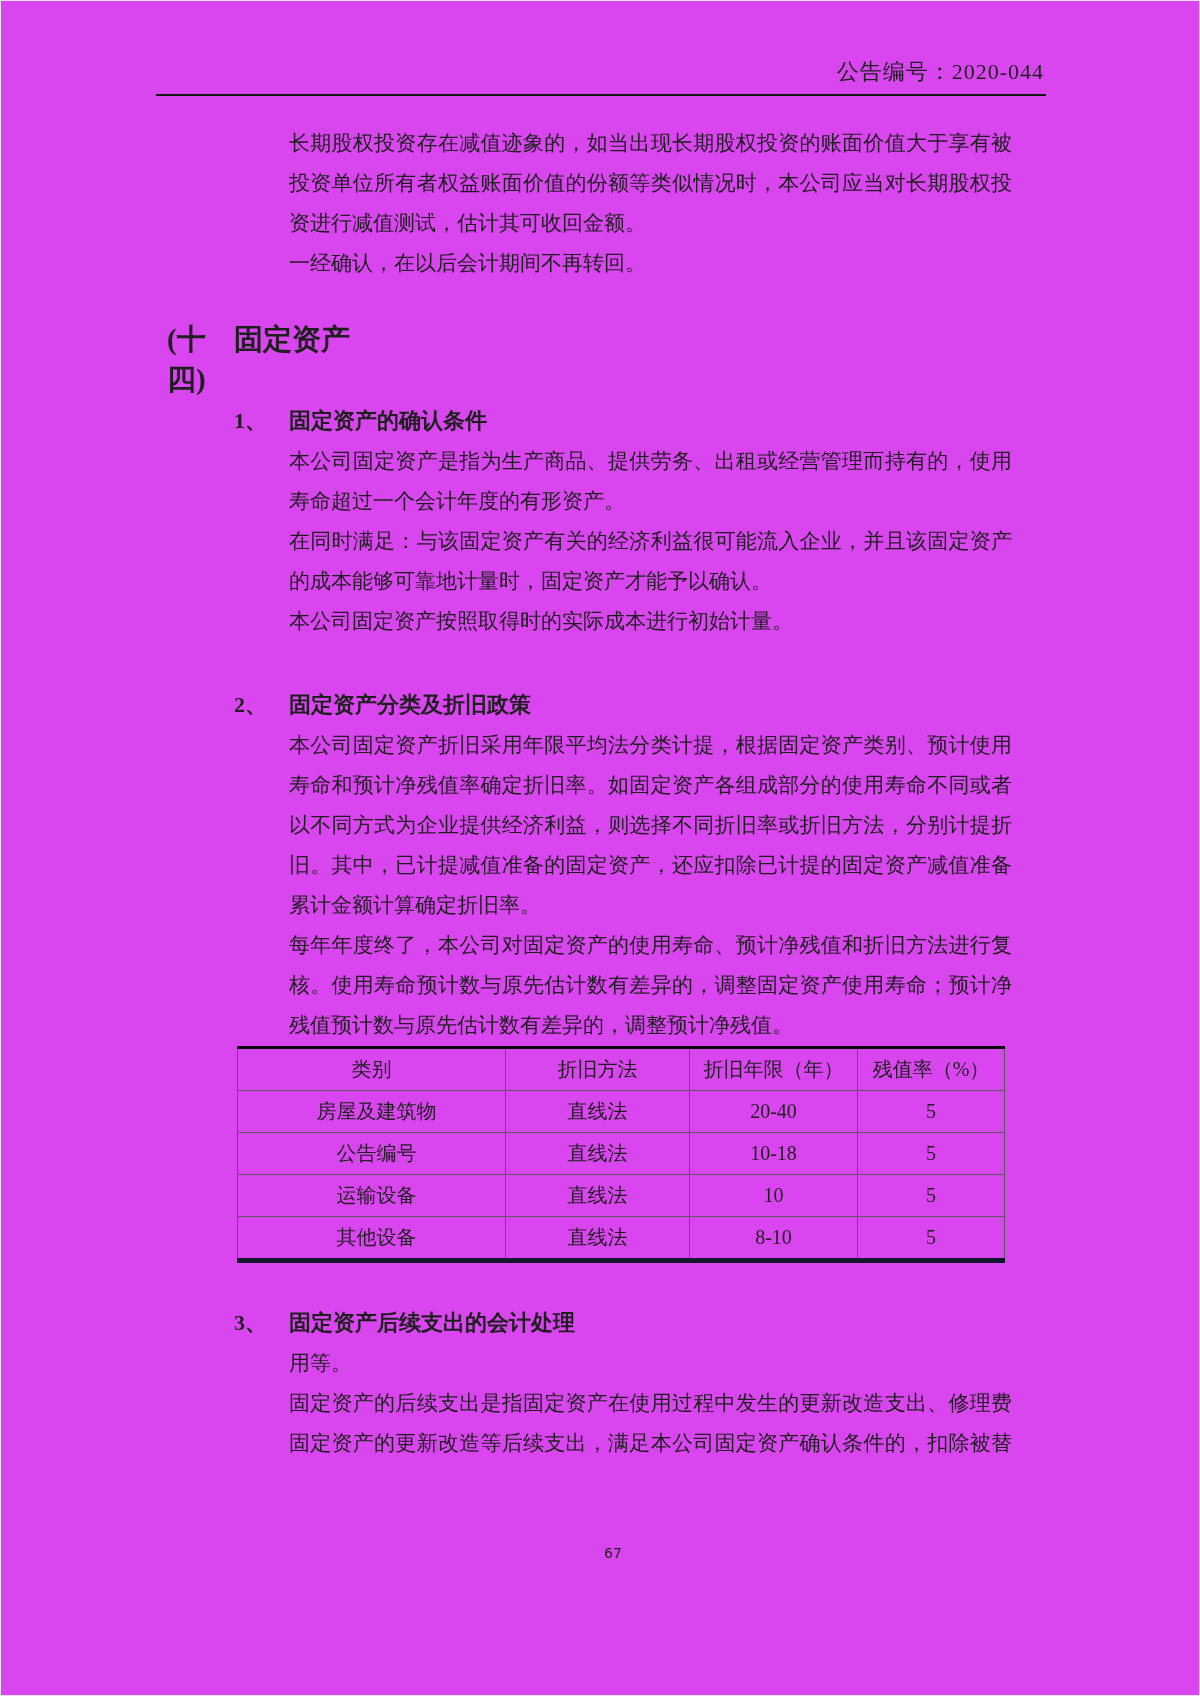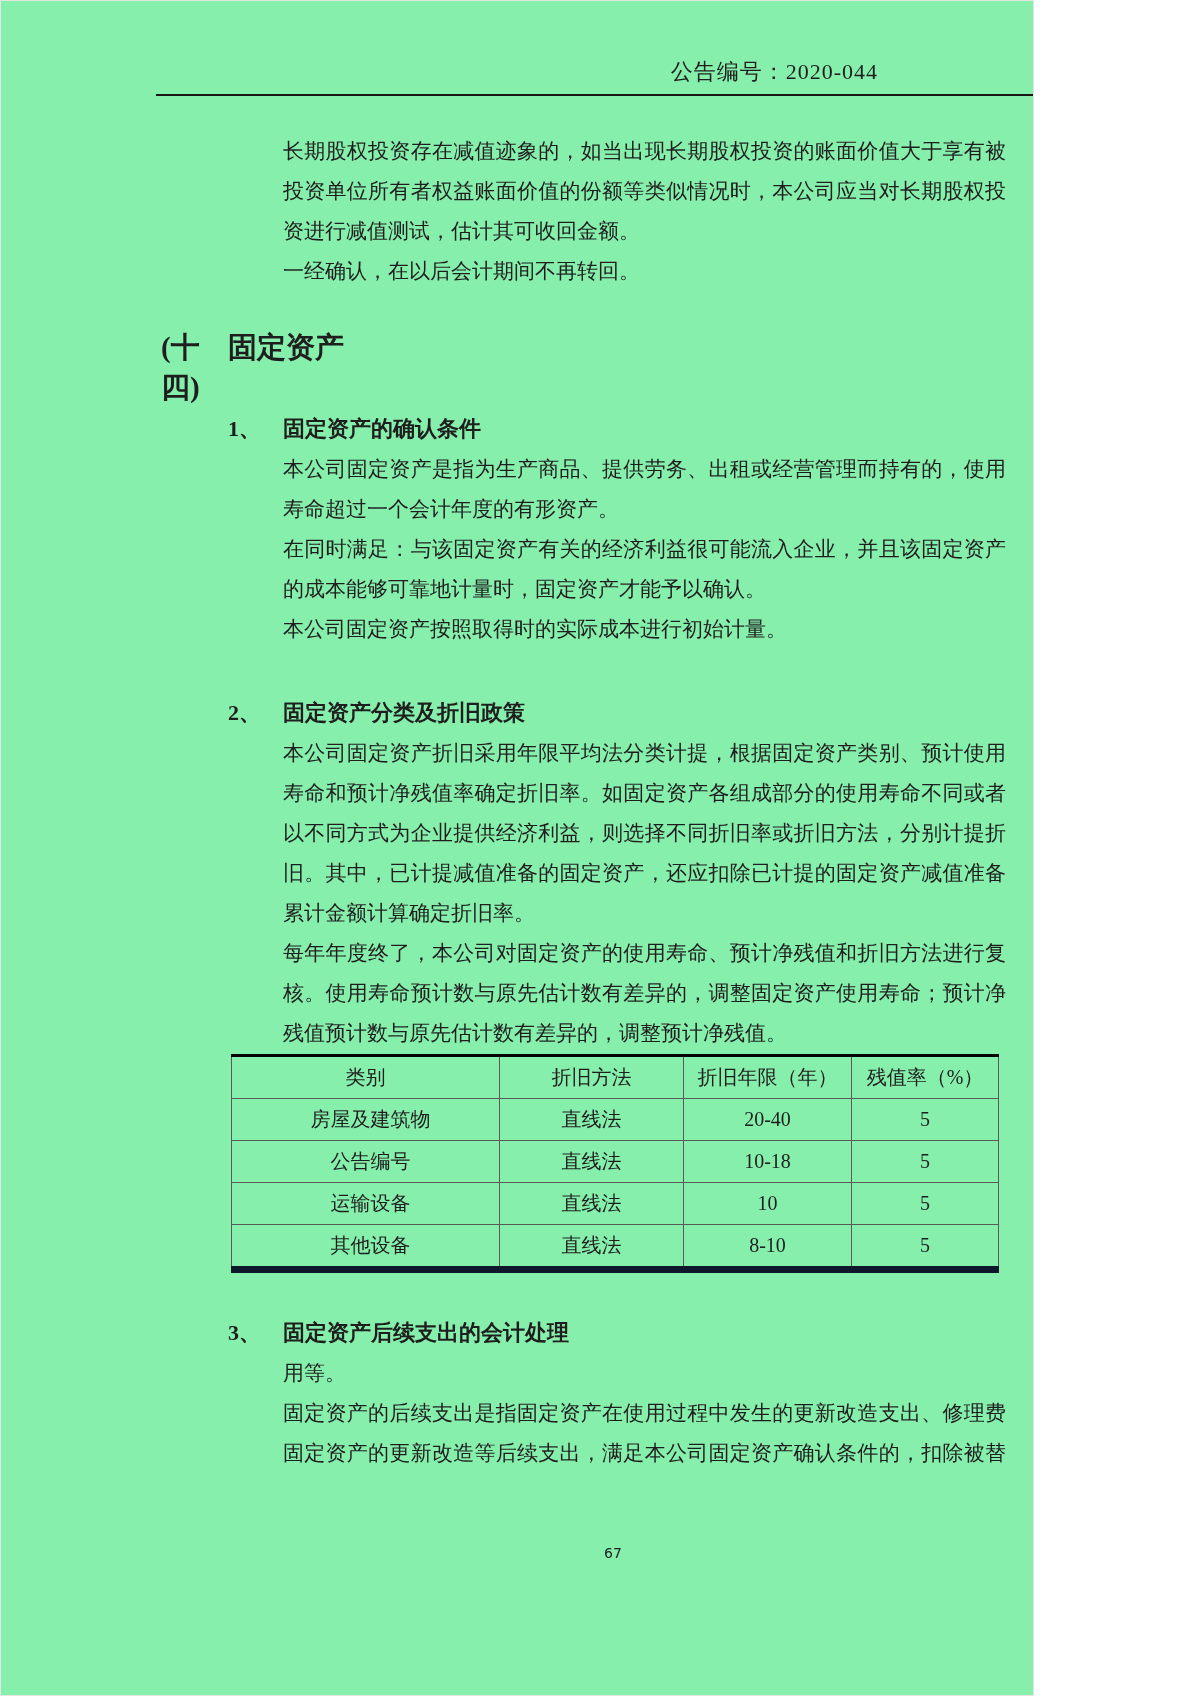--- a/index.html
+++ b/index.html
@@ -1,35 +1,35 @@
 <!DOCTYPE html>
 <html><head>
 <meta charset="utf-8">
 <style>
   html,body{margin:0;padding:0;background:#ffffff;}
   .page{
     position:relative;
-    width:1034px;height:1696px;
-    background:#86efac;
+    width:1200px;height:1696px;
+    background:#d946ef;
     box-sizing:border-box;
     border:1px solid #e4e4e4;
     font-family:"Liberation Serif","DejaVu Serif",serif;
     color:#1e1e1e;
     overflow:hidden;
   }
   .doc-header{
     position:absolute;top:56px;right:155px;
     font-size:22px;letter-spacing:1px;
   }
   .header-rule{
     position:absolute;top:93px;left:155px;width:890px;
     border-top:2px solid #161616;height:0;
   }
   .content{
-    position:absolute;top:122px;left:160px;width:845px;margin-top:8px;
+    position:absolute;top:122px;left:166px;width:845px;
   }
   .para{
     margin-left:122px;width:723px;
     font-size:21px;line-height:40px;
   }
   .tline{
     text-align:justify;
     text-align-last:justify;
     white-space:nowrap;
   }
@@ -50,21 +50,21 @@
   .caption{
     margin-left:122px;margin-top:52px;
     font-size:21px;line-height:40px;
   }
   table.dep{
     margin-left:70px;margin-top:1px;
     border-collapse:collapse;table-layout:fixed;
     width:767px;
     font-size:20px;
     border-top:3px solid #000;
-    border-bottom:7px solid #0f172a;
+    border-bottom:5px solid #0f172a;
   }
   table.dep col.c0{width:268px;}
   table.dep col.c1{width:184px;}
   table.dep col.c2{width:168px;}
   table.dep col.c3{width:147px;}
   table.dep th,table.dep td{
     border:1px solid #5a5a5a;
     height:41px;padding:0;
     text-align:center;font-weight:normal;
     overflow:hidden;

